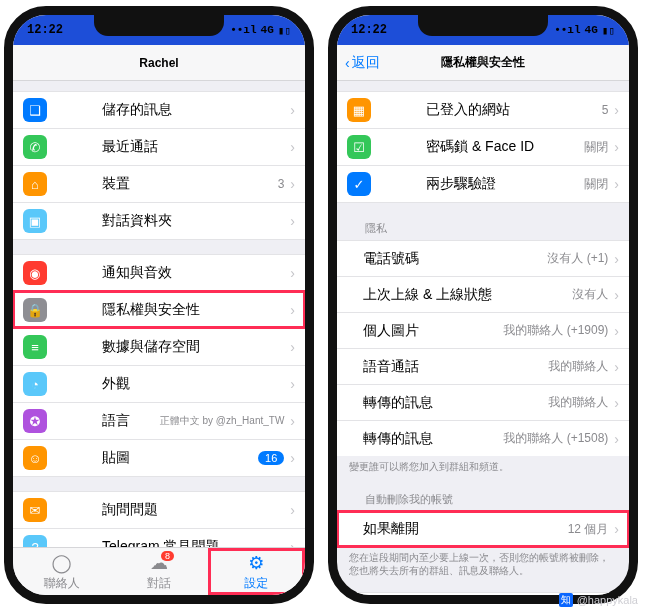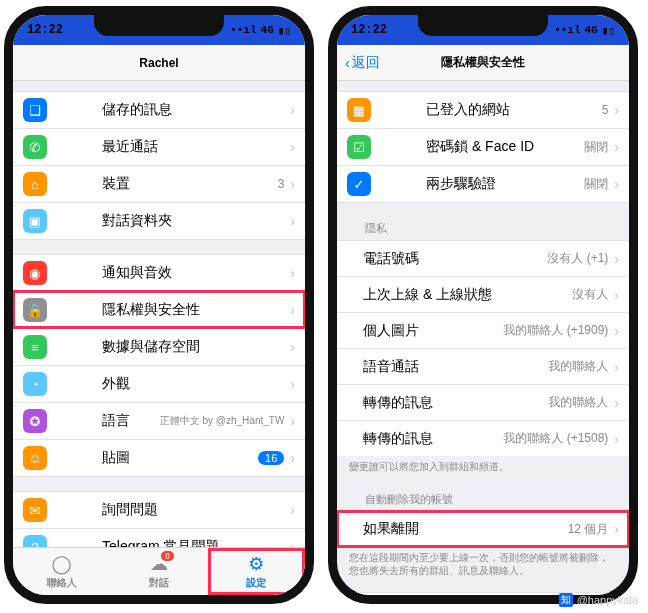--- a/index.html
+++ b/index.html
@@ -94,21 +94,21 @@
   .highlight { outline:3px solid #ff2d55; outline-offset:-2px; z-index:5; }
 
   .tabbar {
     position:absolute; bottom:0; left:0; right:0;
     height:48px; background:#f7f7f8;
     border-top:1px solid #d6d6d9;
     display:flex;
   }
   .tab { flex:1; display:flex; flex-direction:column; align-items:center; justify-content:center; gap:1px; position:relative;}
   .tab .ticon { font-size:18px; color:#8a8a8e; }
-  .tab .tlabel { font-size:10px; color:#8a8a8e;font-weight:bold; }
+  .tab .tlabel { font-size:12px; color:#8a8a8e; }
   .tab.active .ticon, .tab.active .tlabel { color:#007aff; }
   .tab .tbadge {
     position:absolute; top:3px; left:52%;
     background:#ff3b30; color:#fff; border-radius:8px;
     font-size:9px; padding:0 4px; min-width:12px; text-align:center;
   }
   .tab.highlight-tab { outline:3px solid #ff2d55; outline-offset:-3px; }
 
   .watermark {
     position:absolute; right:10px; bottom:6px;

